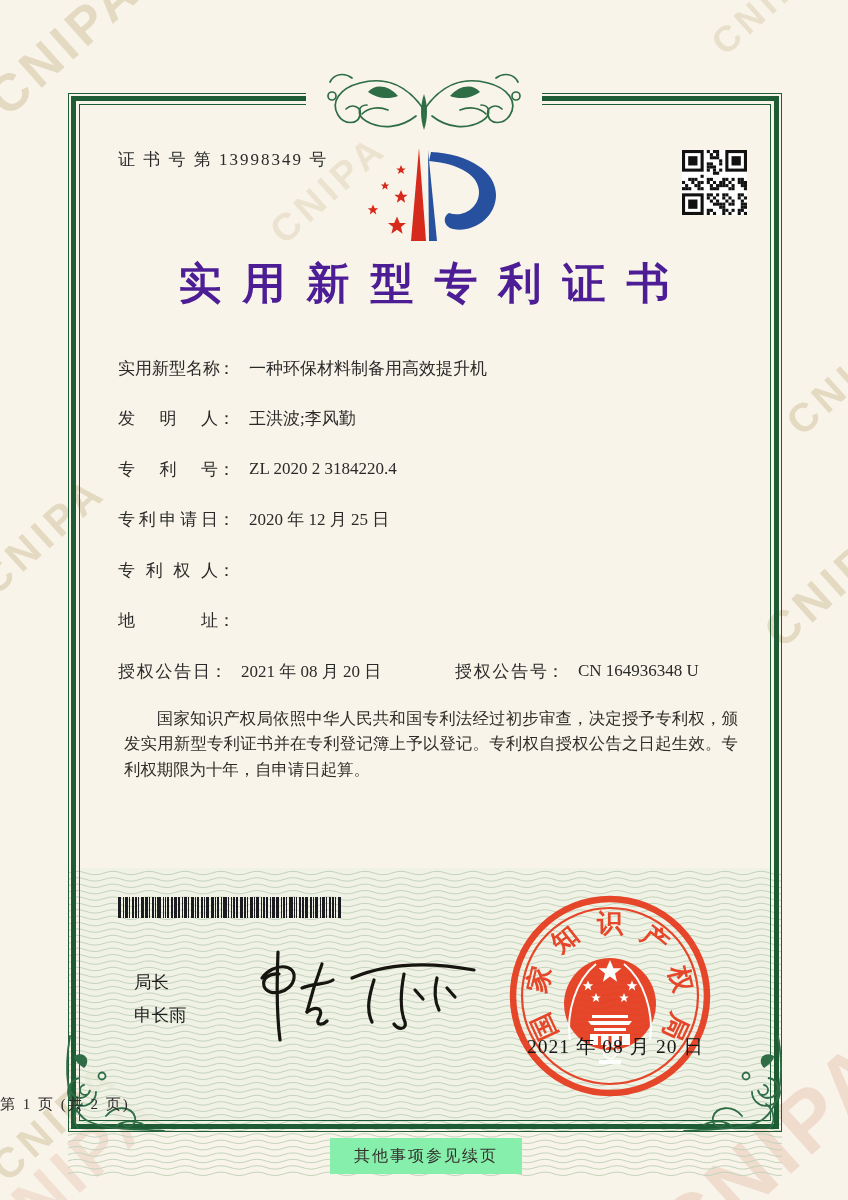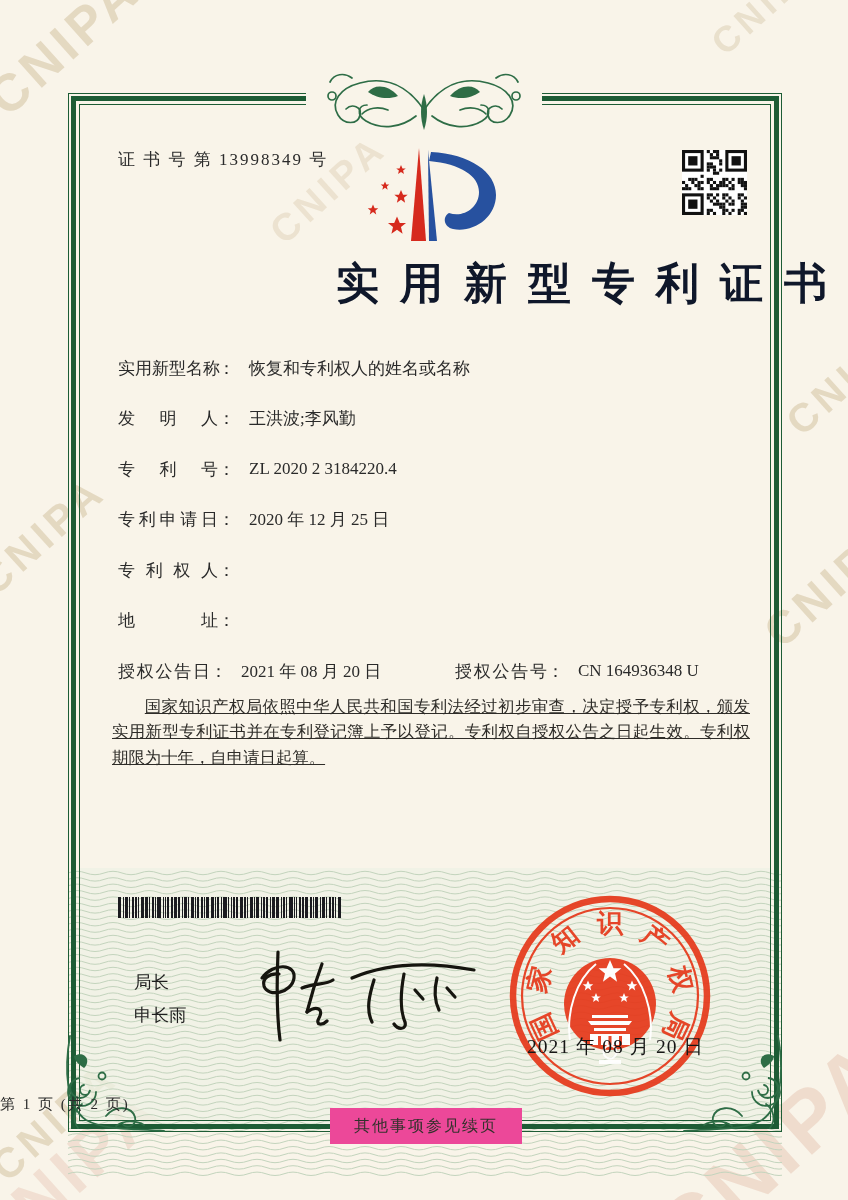--- a/index.html
+++ b/index.html
@@ -33,50 +33,50 @@
   .corner{width:112px;height:118px;top:1018px;}
   .corner-l{left:56px;}
   .corner-r{left:680px;transform:scaleX(-1);}
 
   .content{position:absolute;inset:0;z-index:4;padding-left:48px;}
 
   .cert-no{position:absolute;left:118px;top:148px;font-size:17px;letter-spacing:2px;color:#2b2b2b;}
   .logo{position:absolute;left:345px;top:140px;width:175px;height:115px;}
   .qr{position:absolute;left:682px;top:150px;width:65px;height:65px;}
 
-  .title{position:absolute;left:0;top:255px;width:100%;text-align:right;
-         font-size:43px;font-weight:bold;letter-spacing:21px;text-indent:21px;color:#0f172a;}
+  .title{position:absolute;left:0;top:255px;width:100%;text-align:center;
+         font-size:43px;font-weight:bold;letter-spacing:21px;text-indent:21px;color:#4c1d95;}
 
   .rows{position:absolute;left:118px;top:343px;width:600px;}
   .frow{height:50.5px;display:flex;align-items:center;font-size:17px;color:#2a2a2a;}
   .flabel{display:inline-flex;justify-content:space-between;width:100px;flex:0 0 100px;}
   .fcolon{margin-right:14px;}
   .fvalue{white-space:nowrap;}
   .grant{display:flex;}
   .grant .g1{display:flex;align-items:center;width:337px;flex:0 0 337px;}
   .grant .g2{display:flex;align-items:center;}
   .grant .flabel{width:92px;flex:0 0 92px;}
 
   .paras{position:absolute;left:112px;top:694px;width:638px;font-size:16.4px;line-height:25.4px;
          text-align:justify;color:#2e2c28;}
-  .paras p{margin:0;text-indent:2em;text-decoration:underline;}
+  .paras p{margin:12px;text-indent:2em;}
 
   .barcode{position:absolute;left:118px;top:897px;width:224px;height:21px;}
 
   .officer{position:absolute;left:118px;top:966px;font-family:"Liberation Sans","DejaVu Sans",sans-serif;
            font-size:17.5px;color:#1f1f1f;line-height:33px;margin-left:16px;}
   .sign{position:absolute;left:252px;top:948px;width:230px;height:100px;}
 
   .seal{position:absolute;left:506px;top:892px;width:208px;height:208px;z-index:5;}
   .seal-date{position:absolute;left:527px;top:1033px;font-size:19.5px;letter-spacing:1px;
              color:#161616;z-index:6;white-space:nowrap;}
 
   .page-info{position:absolute;left:0;top:1095px;width:100%;text-align:left;
              font-size:15px;letter-spacing:2px;color:#2b2b2b;z-index:4;}
-  .note-band{position:absolute;left:330px;top:1108px;width:192px;height:36px;background:#ec4899;
+  .note-band{position:absolute;left:330px;top:1138px;width:192px;height:36px;background:#86efac;
              display:flex;align-items:center;justify-content:center;z-index:4;}
   .note-band span{font-size:16px;letter-spacing:2px;color:#33312c;}
 </style>
 </head>
 <body>
 
 <div class="page">
 
   <div class="wm wm1">CNIPA</div>
   <div class="wm wm2">CNIPA</div>
@@ -326,21 +326,21 @@
       <div class="frow">
         <span class="flabel">
             <span>实</span>
             <span>用</span>
             <span>新</span>
             <span>型</span>
             <span>名</span>
             <span>称</span>
           </span>
           <span class="fcolon">：</span>
-          <span class="fvalue">恢复和专利权人的姓名或名称</span>
+          <span class="fvalue">一种环保材料制备用高效提升机</span>
       </div>
       <div class="frow">
         <span class="flabel">
             <span>发</span>
             <span>明</span>
             <span>人</span>
           </span>
           <span class="fcolon">：</span>
           <span class="fvalue">王洪波;李风勤</span>
       </div>

